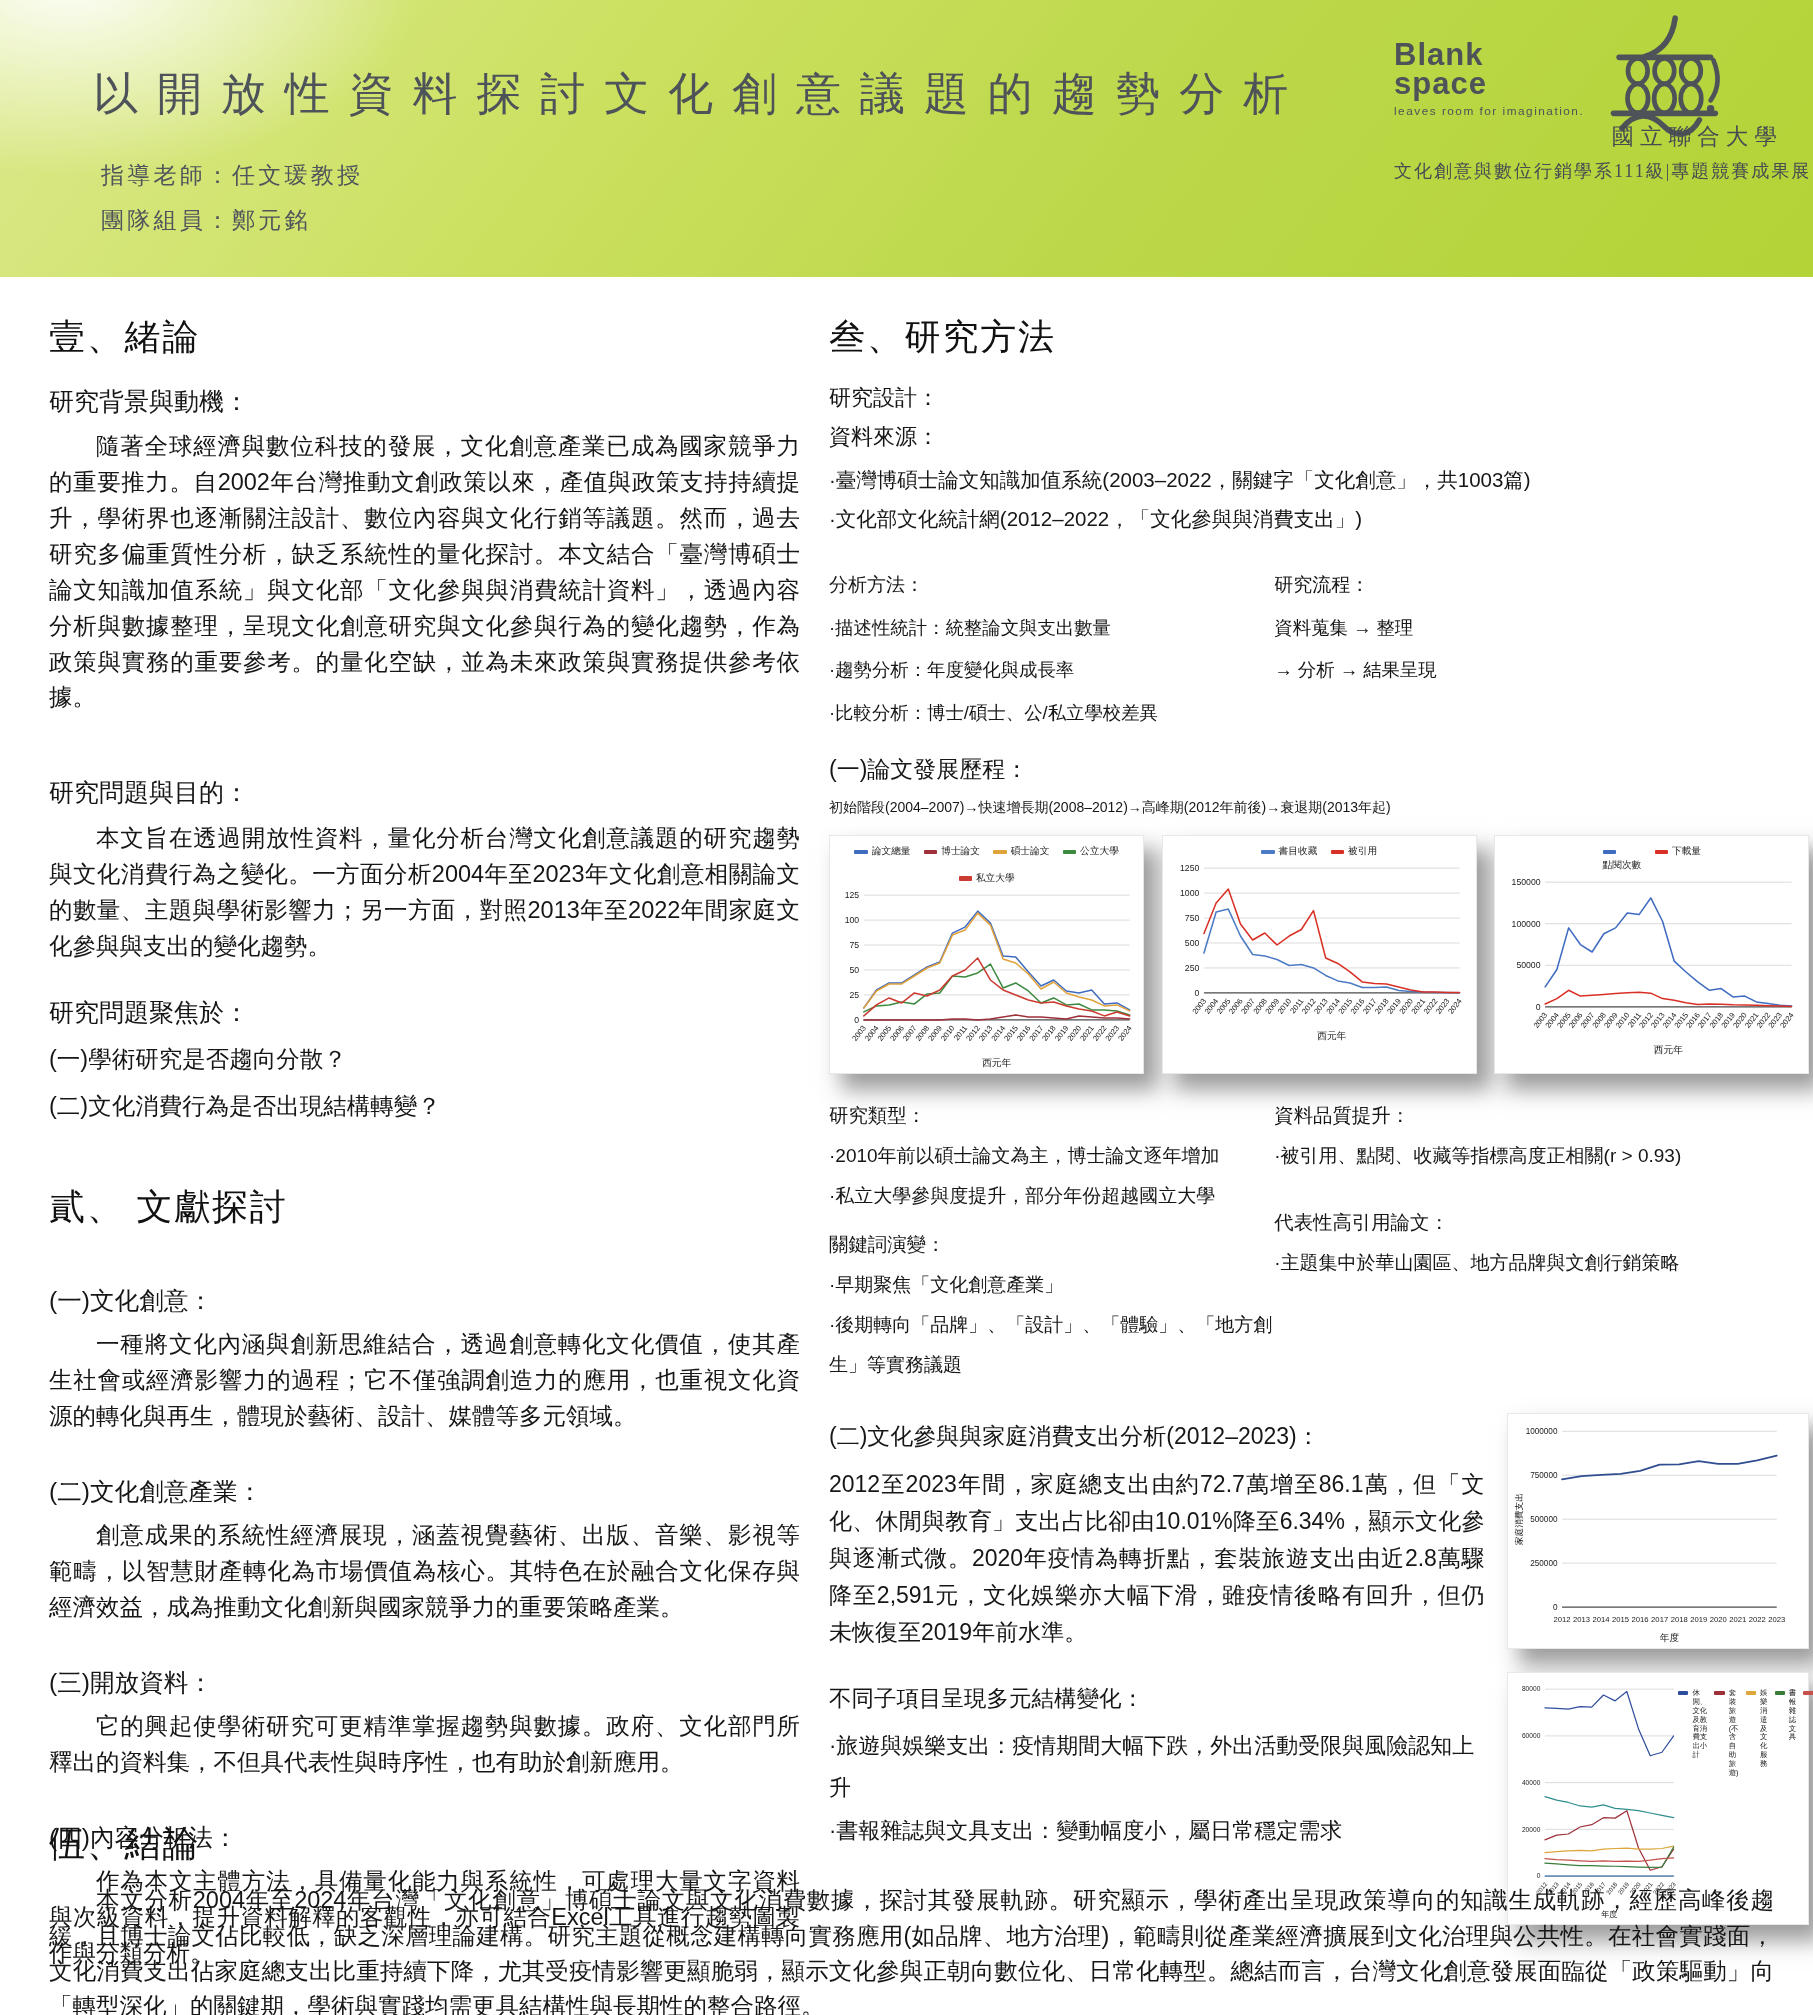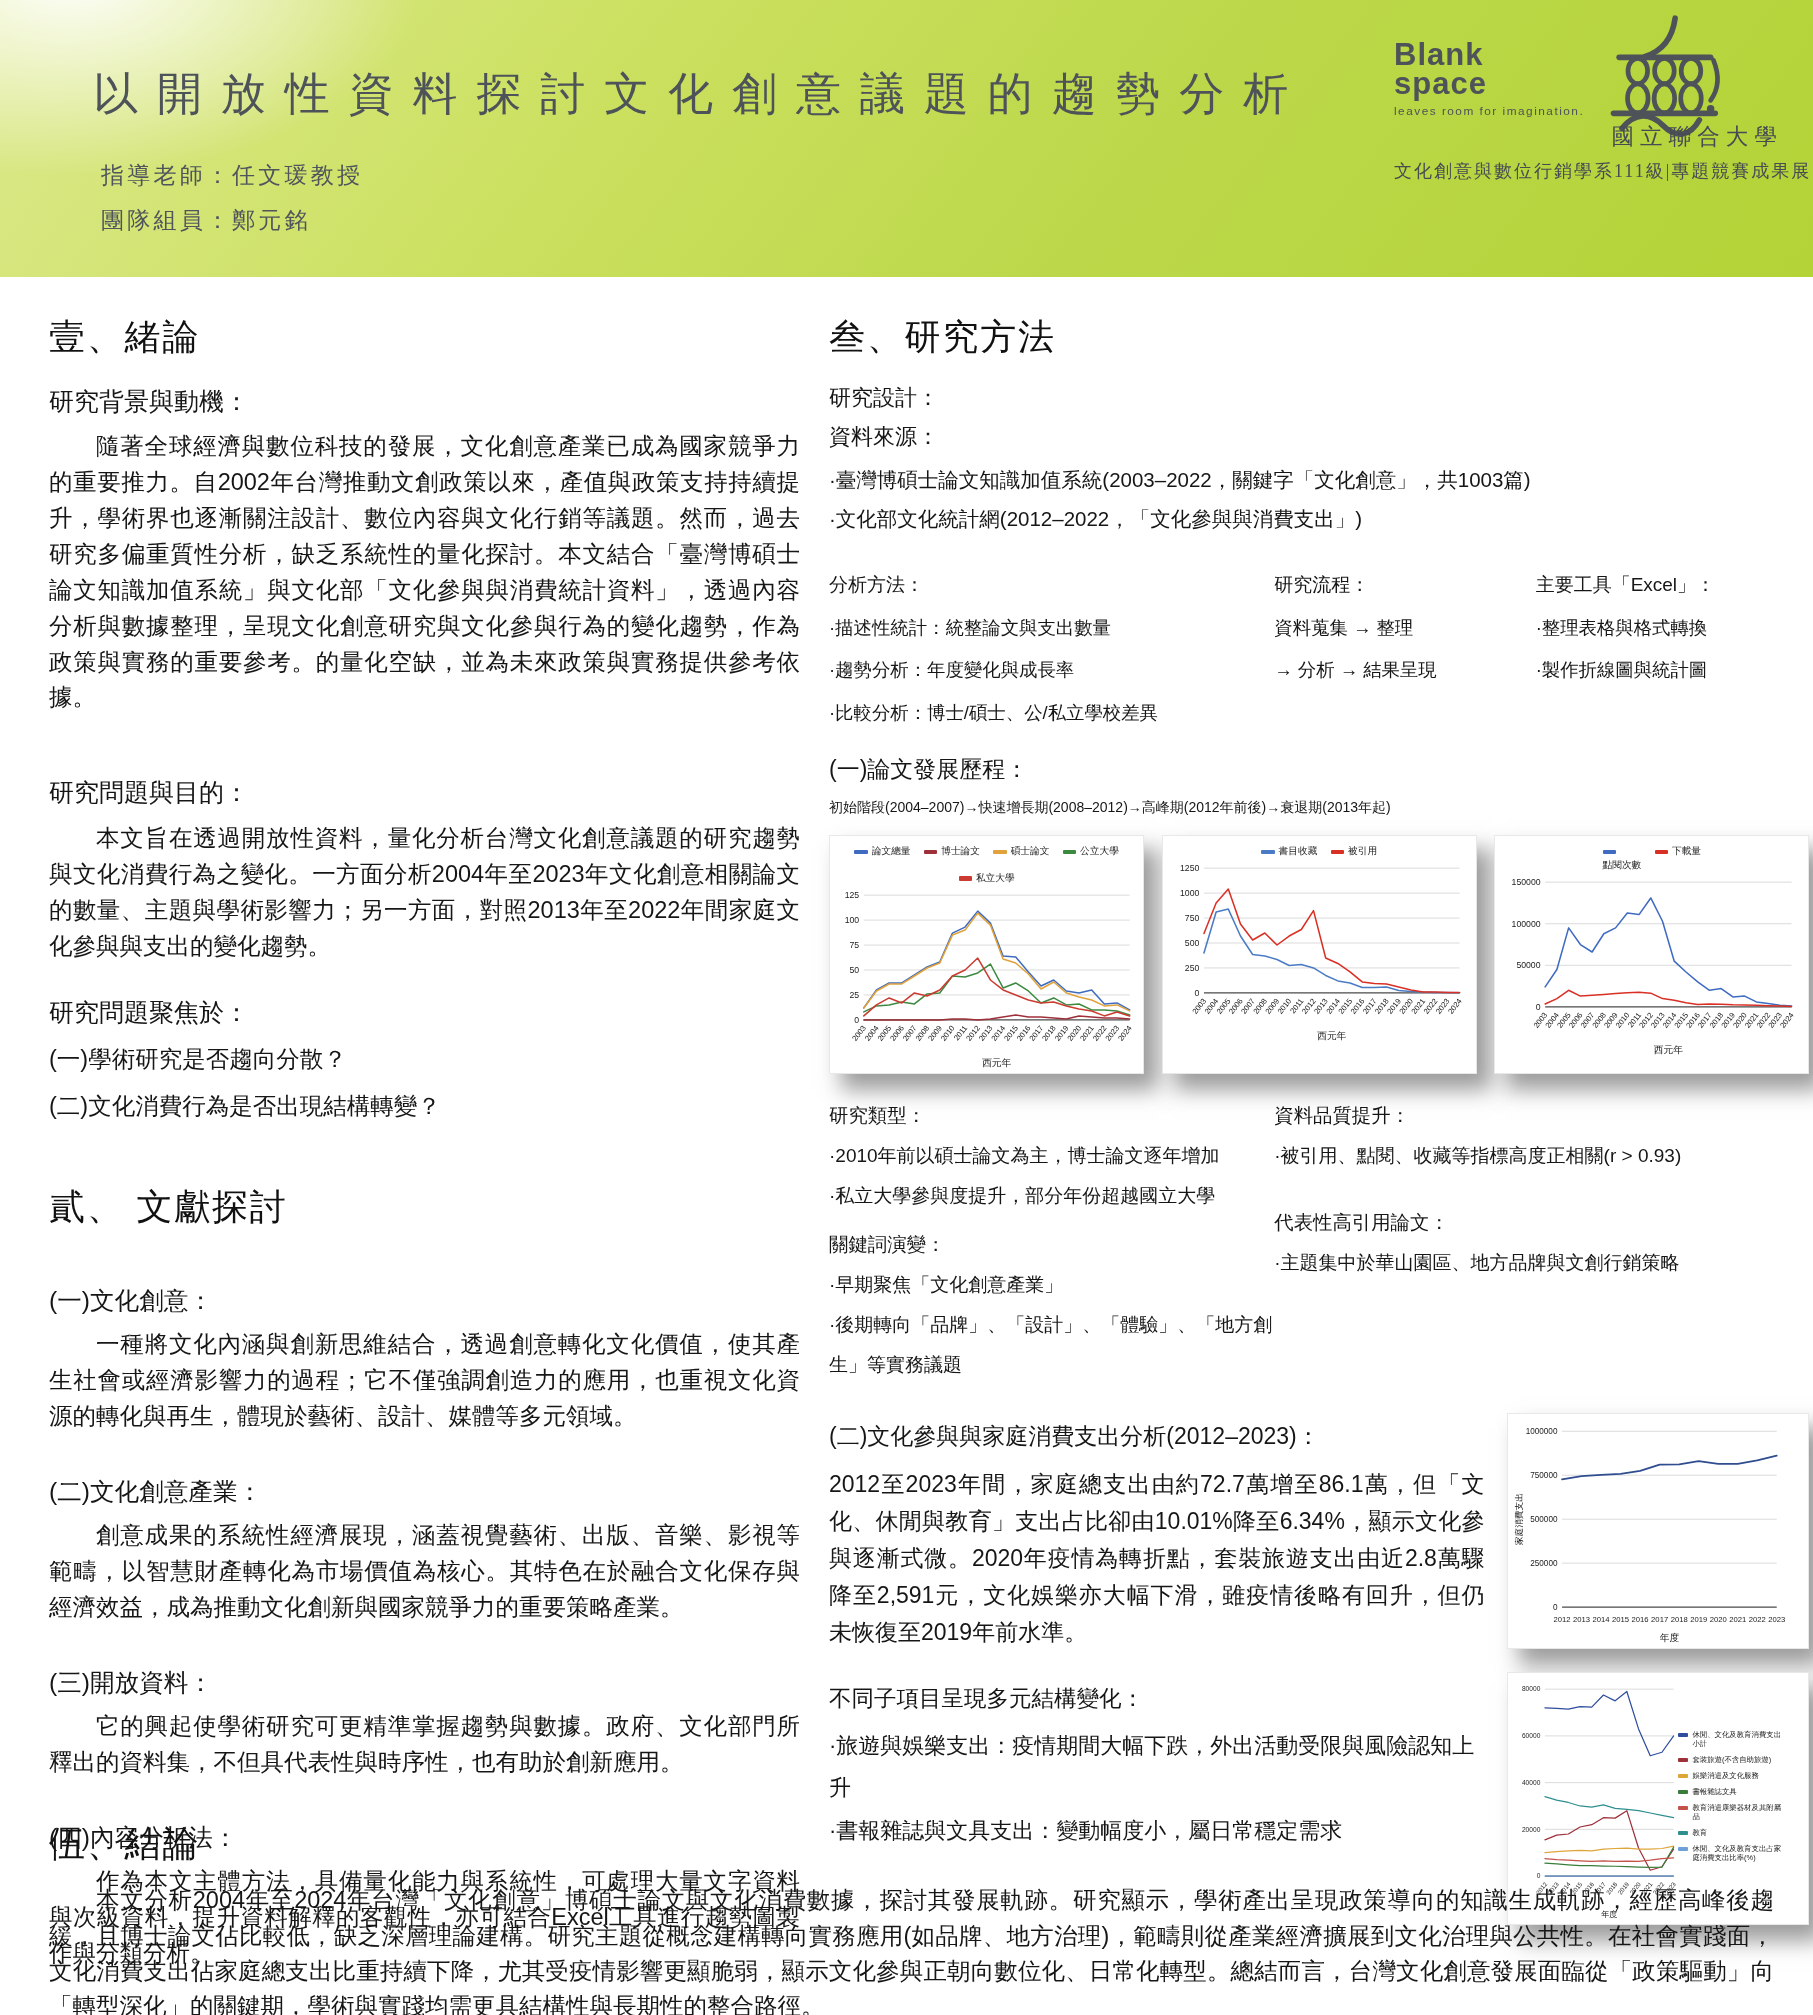--- a/index.html
+++ b/index.html
@@ -59,21 +59,21 @@
   .dev-text{font-size:14px;letter-spacing:0;margin:0 0 18.4px 0;white-space:nowrap;}
 
   .charts-row{display:flex;gap:17.4px;margin:5.1px 0 28px 0;}
   .chart-card{background:#ffffff;border:0.5px solid #e8e8e8;box-shadow:13.3px 15.4px 20.5px 1px rgba(75,75,75,0.55);padding:8.2px 5.1px 3.1px 5.1px;}
   .chart-top{width:316px;}
   .chart-side{width:290px;}
   .chart-legend-top{display:flex;justify-content:center;gap:13.3px;margin:1px 0 3.1px 0;flex-wrap:wrap;}
   .legend-item{display:flex;align-items:flex-start;gap:4.1px;color:#222;}
   .legend-swatch{display:inline-block;width:13.3px;height:4.6px;border-radius:1px;margin-top:4.6px;flex:0 0 auto;}
   .chart-body{display:flex;align-items:flex-start;}
-  .chart-legend-right{width:108px;display:flex;flex-direction:column;gap:7.2px;padding-top:8.2px;margin-top:42px;}
+  .chart-legend-right{width:108px;display:flex;flex-direction:row;gap:7.2px;padding-top:8.2px;}
   .chart-legend-right .legend-item{font-size:7.4px;line-height:1.2;}
   .chart-legend-right .legend-swatch{width:10.2px;height:4.1px;margin-top:2px;}
 
   .findings{display:flex;margin:0 0 31px 0;}
   .f-left{width:46%;}
   .f-right{width:54%;}
   .f-sub{font-size:19.4px;margin:0 0 7.2px 0;}
   .f-list .line-item{font-size:19px;line-height:2.1;}
 
   .part2{display:flex;gap:22.5px;}
@@ -182,27 +182,20 @@
             <div class="line-item">·描述性統計：統整論文與支出數量</div>
             <div class="line-item">·趨勢分析：年度變化與成長率</div>
             <div class="line-item">·比較分析：博士/碩士、公/私立學校差異</div>
           </div>
       </div>
       <div class="m-col m-b">
         <div class="rc-sub">研究流程：</div>
         <div>
             <div class="line-item">資料蒐集 → 整理</div>
             <div class="line-item">→ 分析 → 結果呈現</div>
-          </div>
-      </div>
-      <div class="m-col m-c">
-        <div class="rc-sub">主要工具「Excel」：</div>
-        <div>
-            <div class="line-item">·整理表格與格式轉換</div>
-            <div class="line-item">·製作折線圖與統計圖</div>
           </div>
       </div>
     </div>
 
     <div class="dev-label">(一)論文發展歷程：</div>
     <div class="dev-text">初始階段(2004–2007)→快速增長期(2008–2012)→高峰期(2012年前後)→衰退期(2013年起)</div>
 
     <div class="charts-row">
       <div class="chart-card chart-top">
           <div class="chart-legend-top">

